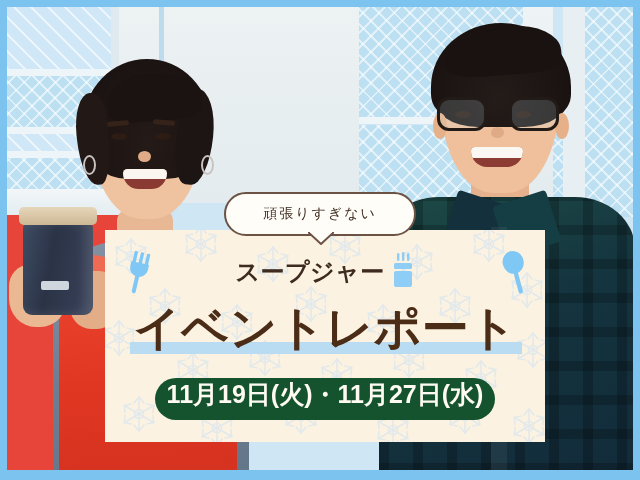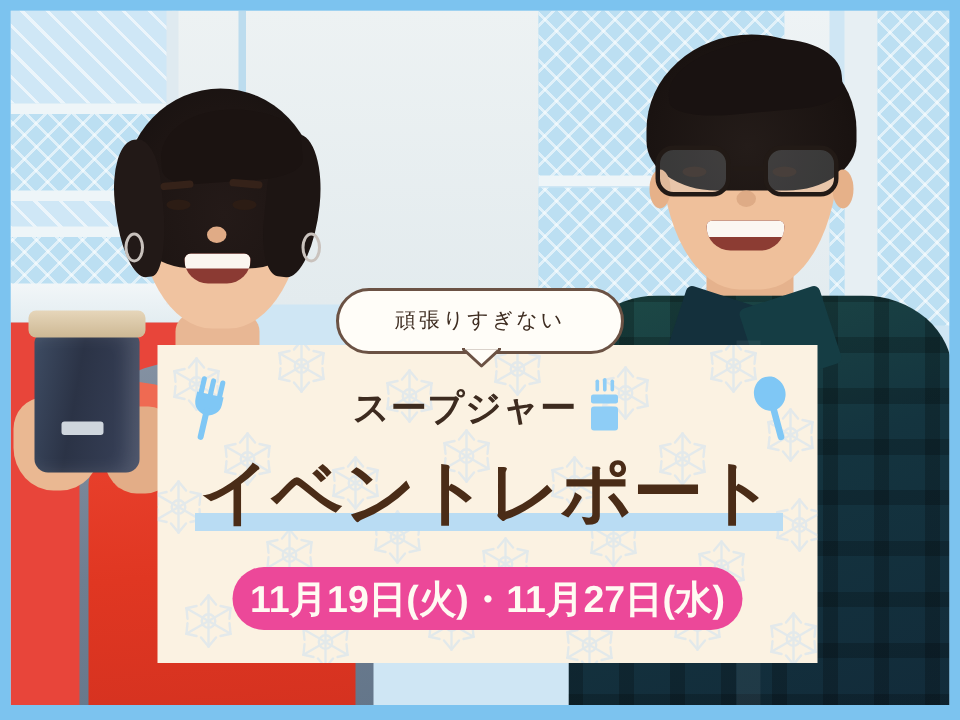--- a/index.html
+++ b/index.html
@@ -279,22 +279,22 @@
   }
   .title-text {
     position:relative; z-index:4;
     font-size:47px; font-weight:bold; color:#4a2c17;
     letter-spacing:0px; white-space:nowrap;
   }
 
   
   .date-pill {
     position:absolute; left:155px; top:378px; width:340px; height:42px;
-    background:#ec4899; border-radius:21px;
-    display:flex; align-items:center; justify-content:center;
+    background:#14532d; border-radius:21px;
+    display:flex; justify-content:center;
     z-index:5;
   }
   .date-text {
     font-size:25px; font-weight:bold; color:#fffaf2;
     letter-spacing:0px; white-space:nowrap;
   }
 
   
   .frame {
     position:absolute; inset:0;

